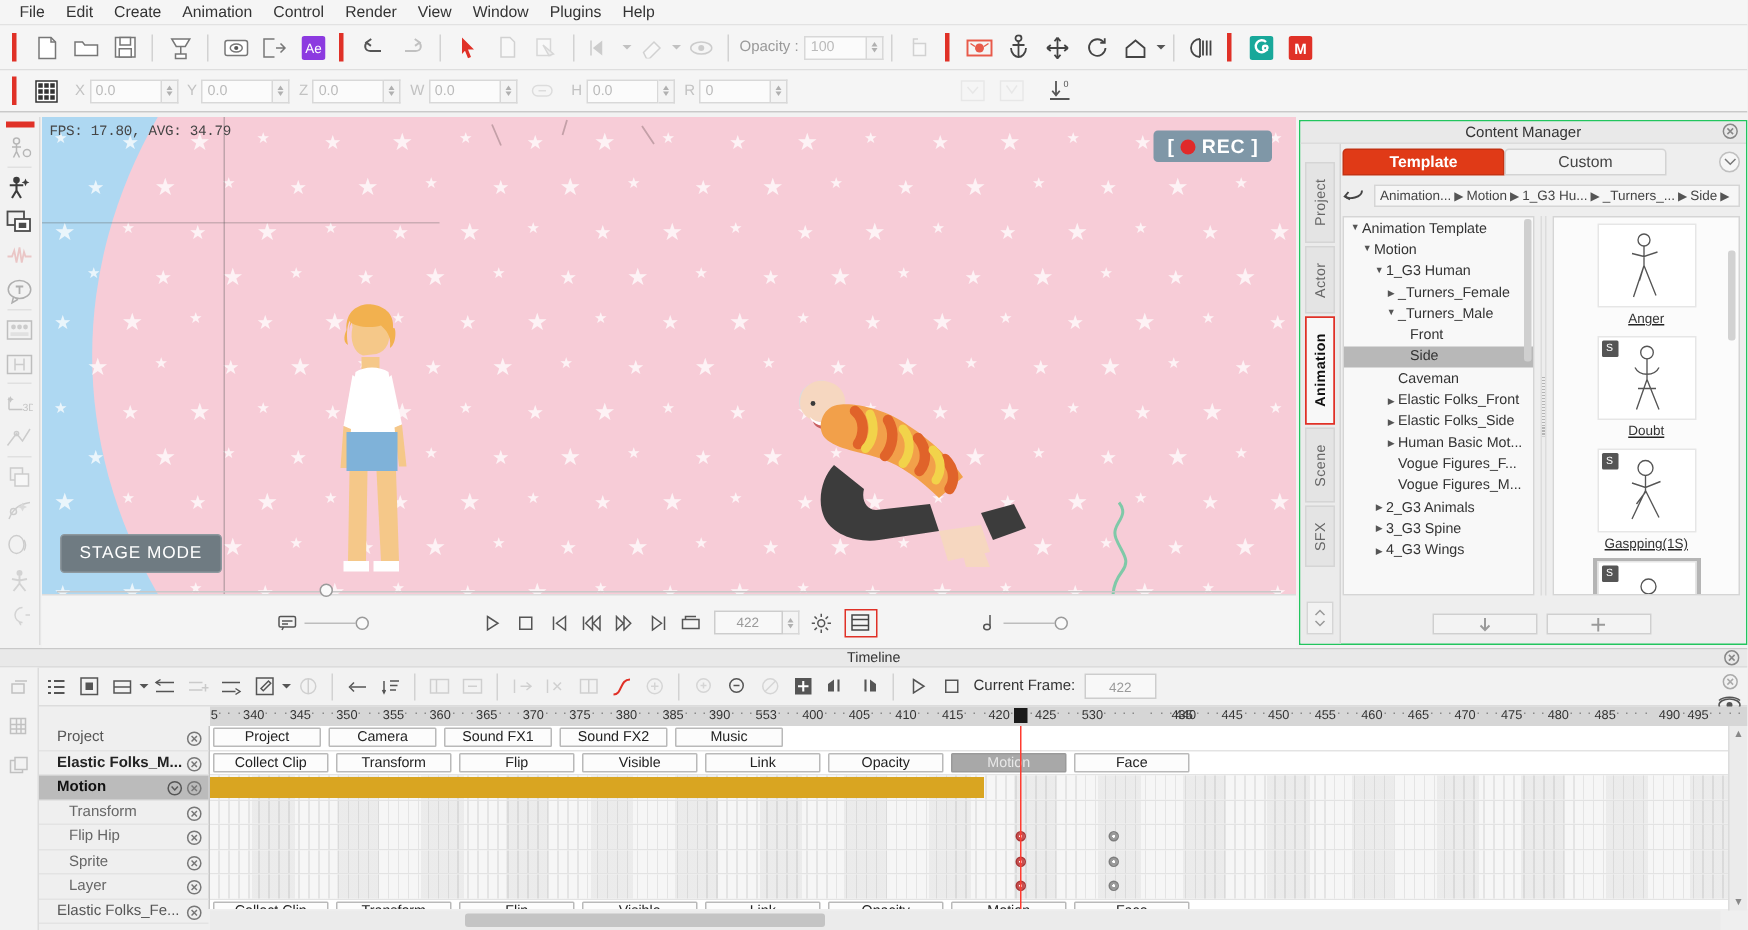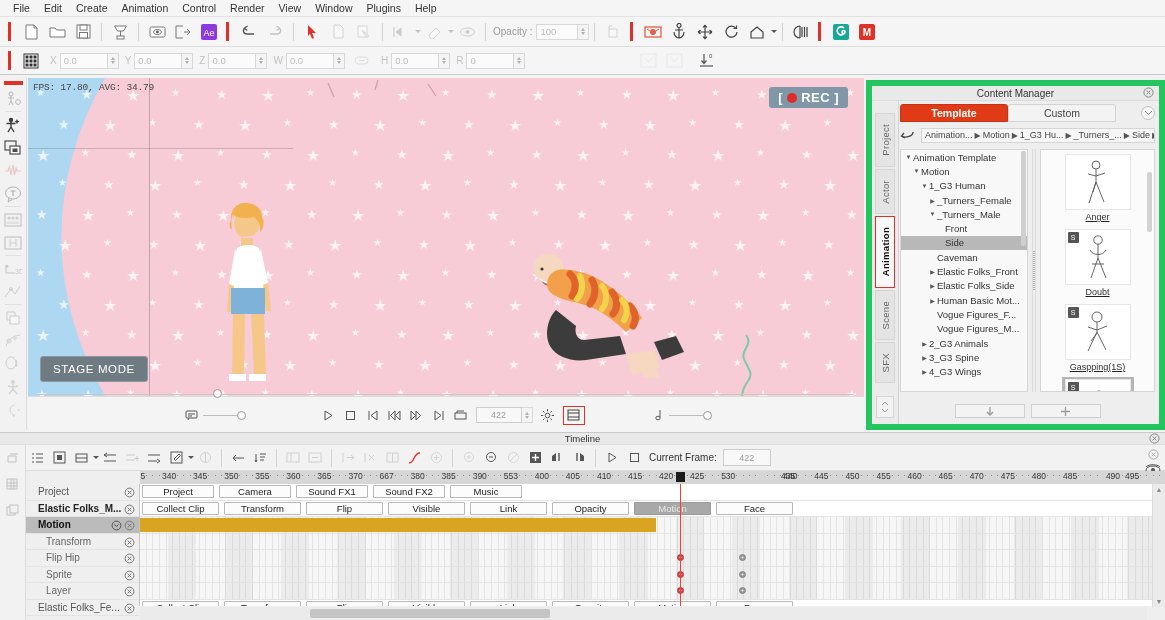--- a/index.html
+++ b/index.html
@@ -91,21 +91,21 @@
   .pbtn { width:22px; height:20px; display:flex; align-items:center; justify-content:center; }
   .framefld { width:46px; height:16px; border:1px solid #cdcdcd; background:#f8f8f8;
               font-size:9px; color:#9a9a9a; display:flex; align-items:center; justify-content:center; }
   .redbox { border:1.5px solid #e03127; padding:1px; display:flex; }
   .minislider { display:flex; align-items:center; }
   .minislider .tr { width:34px; height:1px; background:#bdbdbd; }
   .minislider .kn { width:9px;height:9px;border-radius:50%;border:1px solid #9a9a9a;background:#fafafa;}
 
   
   .cm { position:absolute; left:866px; top:80px; width:299px; height:350px;
-        background:#eeeeee; border:6px solid #22c55e; }
+        background:#eeeeee; border:1px solid #22c55e; }
   .cm-title { height:15px; background:#e9e9e9; display:flex; align-items:center;
               justify-content:center; font-size:10px; color:#333; position:relative;
               border-bottom:1px solid #dcdcdc; }
   .cm-close { position:absolute; right:5px; top:1px; }
   .cm-tabs { position:absolute; left:0; top:15px; width:27px; bottom:0;
              background:#ebebeb; border-right:1px solid #d5d5d5; padding-top:12px; }
   .vtab { width:20px; margin:0 auto 2px; padding:10px 0; background:#e4e4e4;
           border:1px solid #d5d5d5; display:flex; align-items:center; justify-content:center; }
   .vtab span { writing-mode:vertical-rl; transform:rotate(180deg); font-size:9.5px; color:#666; letter-spacing:.3px;}
   .vtab.sel { background:#f8f8f8; border-color:#e03127; outline:1.5px solid #e03127; outline-offset:-1px; }
@@ -1332,21 +1332,21 @@
 
     <div class="ruler" id="ruler">
         <div class="tick" style="left: -9px;">335</div>
         <div class="tick" style="left: 22.0606px;">340</div>
         <div class="tick" style="left: 53.1212px;">345</div>
         <div class="tick" style="left: 84.1818px;">350</div>
         <div class="tick" style="left: 115.242px;">355</div>
         <div class="tick" style="left: 146.303px;">360</div>
         <div class="tick" style="left: 177.364px;">365</div>
         <div class="tick" style="left: 208.424px;">370</div>
-        <div class="tick" style="left: 239.485px;">667</div>
+        <div class="tick" style="left: 239.485px;">375</div>
         <div class="tick" style="left: 270.545px;">380</div>
         <div class="tick" style="left: 301.606px;">385</div>
         <div class="tick" style="left: 332.667px;">390</div>
         <div class="tick" style="left: 363.727px;">553</div>
         <div class="tick" style="left: 394.788px;">400</div>
         <div class="tick" style="left: 425.848px;">405</div>
         <div class="tick" style="left: 456.909px;">410</div>
         <div class="tick" style="left: 487.97px;">415</div>
         <div class="tick" style="left: 519.03px;">420</div>
         <div class="tick" style="left: 550.091px;">425</div>

